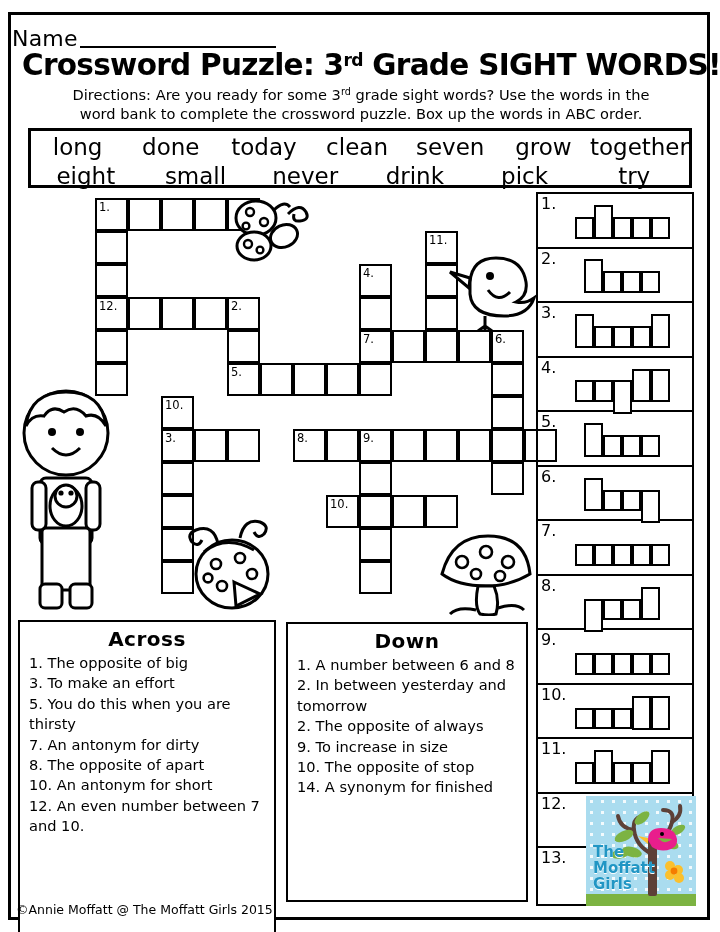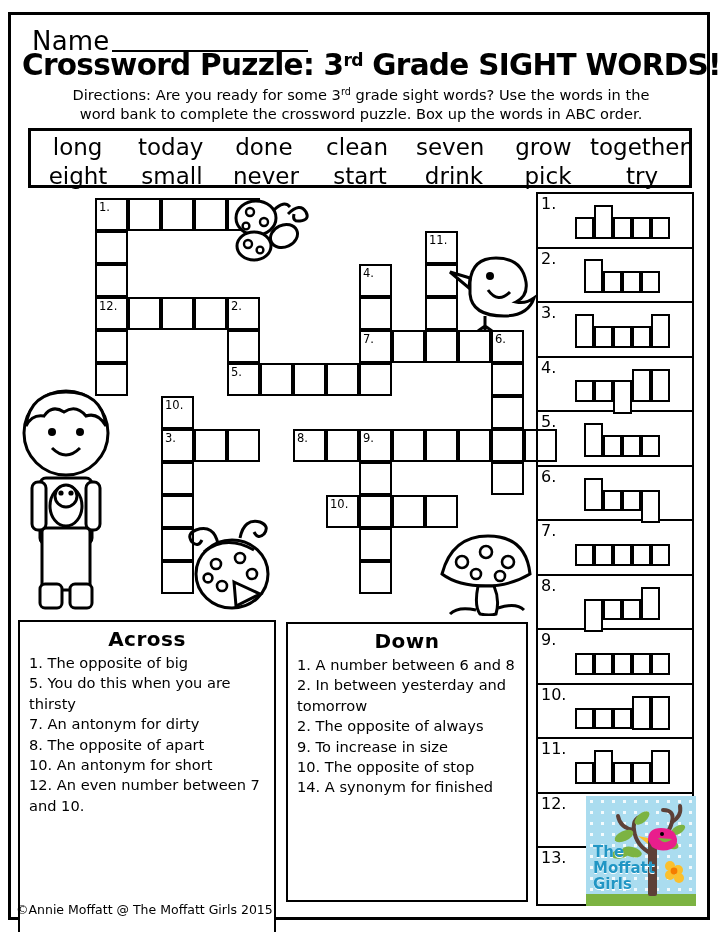--- a/index.html
+++ b/index.html
@@ -2,21 +2,21 @@
 <html><head>
 <meta charset="utf-8">
 <title>Crossword Puzzle Worksheet</title>
 <style>
   html,body{margin:0;padding:0;background:#fff;}
   body{width:720px;height:932px;font-family:"DejaVu Sans","Liberation Sans",sans-serif;color:#000;overflow:hidden;}
   .page{position:relative;width:720px;height:932px;box-sizing:border-box;}
   .page-border{position:absolute;left:8px;top:12px;width:702px;height:908px;border:3px solid #000;box-sizing:border-box;}
 
   
-  .name-row{position:absolute;left:32px;top:26px;font-size:26px;letter-spacing:.2px;}
+  .name-row{position:absolute;left:12px;top:26px;font-size:22px;letter-spacing:.2px;}
   .name-line{display:inline-block;border-bottom:2px solid #000;width:196px;height:16px;vertical-align:-2px;margin-left:2px;}
   .title{position:absolute;left:22px;top:48px;width:672px;font-size:29.5px;font-weight:bold;letter-spacing:-.7px;white-space:nowrap;}
   .title sup{font-size:.58em;vertical-align:.52em;}
   .directions{position:absolute;left:30px;top:82px;width:662px;text-align:center;font-size:14.6px;line-height:19px;}
   .directions sup{font-size:.66em;vertical-align:.5em;}
 
   
   .wordbank{position:absolute;left:28px;top:128px;width:664px;height:60px;border:3px solid #000;box-sizing:border-box;}
   .wb-row{display:flex;height:30px;}
   .wb-cell{flex:1;display:flex;align-items:center;justify-content:center;font-size:23px;}
@@ -75,32 +75,31 @@
   </div>
 
   <div class="directions">
     <span>Directions: Are you ready for some 3</span><sup>rd</sup><span> grade sight words? Use the words in the</span><br>
     <span>word bank to complete the crossword puzzle.  Box up the words in ABC order.</span>
   </div>
 
   <div class="wordbank">
     <div class="wb-row r1" id="wb-row-1">
         <div class="wb-cell">long</div>
+        <div class="wb-cell">done</div>
         <div class="wb-cell">today</div>
-        <div class="wb-cell">done</div>
         <div class="wb-cell">clean</div>
         <div class="wb-cell">seven</div>
         <div class="wb-cell">grow</div>
         <div class="wb-cell">together</div>
       </div>
     <div class="wb-row r2" id="wb-row-2">
         <div class="wb-cell">eight</div>
         <div class="wb-cell">small</div>
         <div class="wb-cell">never</div>
-        <div class="wb-cell">start</div>
         <div class="wb-cell">drink</div>
         <div class="wb-cell">pick</div>
         <div class="wb-cell">try</div>
       </div>
   </div>
 
   <div class="cw" id="crossword-grid">
       <div class="cw-cell" style="left: 81px; top: 6px; width: 33px; height: 33px;">
         <span class="cw-num">1.</span>
       </div>
@@ -376,20 +375,21 @@
       <div class="shape-row" style="height: 54.5385px;">
         <span class="shape-num">13.</span>
         <div class="shape-boxes"></div>
       </div>
     </div>
 
   <div class="clues across">
     <div class="clue-head">Across</div>
     <ul class="clue-list" id="across-list">
         <li>1. The opposite of big</li>
+        <li>3. To make an effort</li>
         <li>5. You do this when you are thirsty</li>
         <li>7. An antonym for dirty</li>
         <li>8. The opposite of apart</li>
         <li>10. An antonym for short</li>
         <li>12. An even number between 7 and 10.</li>
       </ul>
   </div>
 
   <div class="clues down">
     <div class="clue-head">Down</div>

